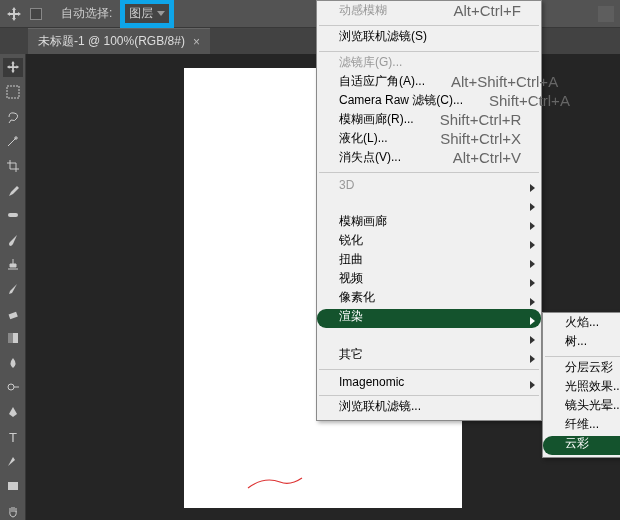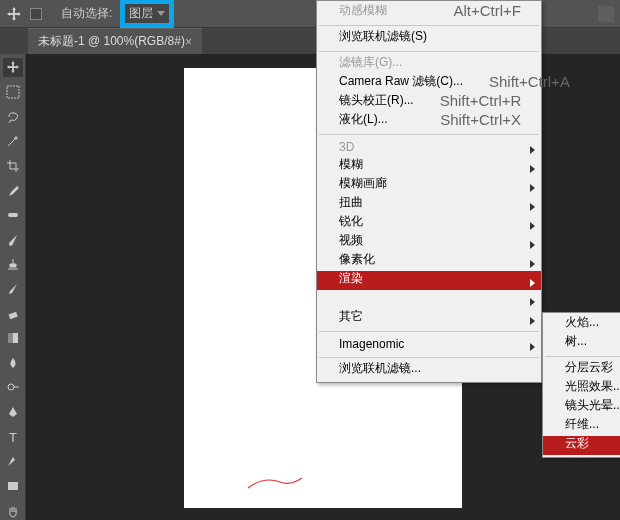--- a/index.html
+++ b/index.html
@@ -8,35 +8,35 @@
 .top-bar { height: 28px; background: #535353; display: flex; align-items: center; padding: 0 6px; gap: 8px; color: #ccc; font-size: 12px; border-bottom: 1px solid #383838; }
 .top-bar .move-icon svg { display: block; }
 .checkbox-group { display: flex; align-items: center; gap: 19px; }
 .checkbox { width: 12px; height: 12px; border: 1px solid #888; background: #444; }
 .dropdown { background: #444; border: 5px solid #0ea5e9; padding: 1px 4px; display: flex; align-items: center; gap: 4px; }
 .dropdown .chev { width: 0; height: 0; border-left: 4px solid transparent; border-right: 4px solid transparent; border-top: 5px solid #999; }
 .top-icons { display: flex; gap: 6px; margin-left: auto; opacity: 0.6; }
 .top-dummy { width: 16px; height: 16px; background: #666; }
 
 .tab-bar { height: 26px; background: #424242; display: flex; align-items: center; padding-left: 28px; }
-.tab { background: #535353; color: #ddd; font-size: 12px; padding: 4px 10px; display: flex; align-items: center; border-top: 1px solid #666; }
+.tab { background: #535353; color: #ddd; font-size: 12px; padding: 4px 10px; display: flex; align-items: center; gap: 8px; border-top: 1px solid #666; }
 .tab .close { color: #bbb; }
 
 .work { display: flex; height: calc(520px - 54px); }
 .tool-col { width: 26px; background: #535353; display: flex; flex-direction: column; align-items: center; padding-top: 4px; gap: 6px; border-right: 1px solid #383838; }
 .tool-col .tool { width: 20px; height: 20px; display: flex; align-items: center; justify-content: center; color: #ccc; }
 .tool-col .tool.sel { background: #3a3a3a; }
 .canvas-wrap { flex: 1; background: #252525; display: flex; align-items: flex-start; justify-content: center; padding-top: 14px; }
 .canvas { width: 278px; height: 440px; background: #fff; position: relative; }
 .scribble { position: absolute; bottom: 16px; left: 62px; width: 58px; height: 20px; }
 .scribble svg { display: block; }
 
 .menu { position: absolute; background: #f0f0f0; border: 1px solid #8a8a8a; font-size: 12px; color: #000; padding: 2px 0; box-shadow: 2px 2px 4px rgba(0,0,0,0.3); }
 .menu .item { display: flex; align-items: flex-end; padding: 3px 20px 3px 22px; white-space: nowrap; position: relative; height: 19px; }
-.menu .item.hl { background: #b91c1c; color: #fff; }
+.menu .item.hl { background: #14532d; color: #fff; border-radius: 9px; }
 .menu .item .label { flex: 1; }
 .menu .item .shortcut { color: #666; margin-left: 26px; font-size: 15px; }
 .menu .item .arrow { position: absolute; right: 6px; width: 0; height: 0; border-top: 4px solid transparent; border-bottom: 4px solid transparent; border-left: 5px solid #333; }
 .menu .item.hl .arrow { border-left-color: #fff; }
 .menu .sep { height: 1px; background: #c8c8c8; margin: 3px 2px; }
 .filter-menu { left: 316px; top: 0; width: 226px; }
 .filter-menu .item:first-child { color: #999; }
 .sub-menu { left: 542px; top: 312px; width: 91px; }
 </style>
 </head>
@@ -188,52 +188,59 @@
   <div class="item">
     <span class="label">浏览联机滤镜(S)</span>
   </div>
   <div class="sep"></div>
   <div id="g1">
       <div class="item">
         <span class="label">滤镜库(G)...</span>
         <span class="shortcut"></span>
       </div>
       <div class="item">
+        <span class="label">自适应广角(A)...</span>
+        <span class="shortcut">Alt+Shift+Ctrl+A</span>
+      </div>
+      <div class="item">
         <span class="label">Camera Raw 滤镜(C)...</span>
         <span class="shortcut">Shift+Ctrl+A</span>
       </div>
       <div class="item">
-        <span class="label">镜头校正(R)...</span>
+        <span class="label">模糊画廊(R)...</span>
         <span class="shortcut">Shift+Ctrl+R</span>
       </div>
       <div class="item">
         <span class="label">液化(L)...</span>
         <span class="shortcut">Shift+Ctrl+X</span>
       </div>
+      <div class="item">
+        <span class="label">消失点(V)...</span>
+        <span class="shortcut">Alt+Ctrl+V</span>
+      </div>
     </div>
   <div class="sep"></div>
   <div id="g2">
       <div class="item">
         <span class="label">3D</span>
         <span class="arrow"></span>
       </div>
       <div class="item">
-        <span class="label">模糊</span>
         <span class="arrow"></span>
       </div>
       <div class="item">
         <span class="label">模糊画廊</span>
         <span class="arrow"></span>
       </div>
       <div class="item">
+        <span class="label">锐化</span>
+        <span class="arrow"></span>
+      </div>
+      <div class="item">
         <span class="label">扭曲</span>
-        <span class="arrow"></span>
-      </div>
-      <div class="item">
-        <span class="label">锐化</span>
         <span class="arrow"></span>
       </div>
       <div class="item">
         <span class="label">视频</span>
         <span class="arrow"></span>
       </div>
       <div class="item">
         <span class="label">像素化</span>
         <span class="arrow"></span>
       </div>

